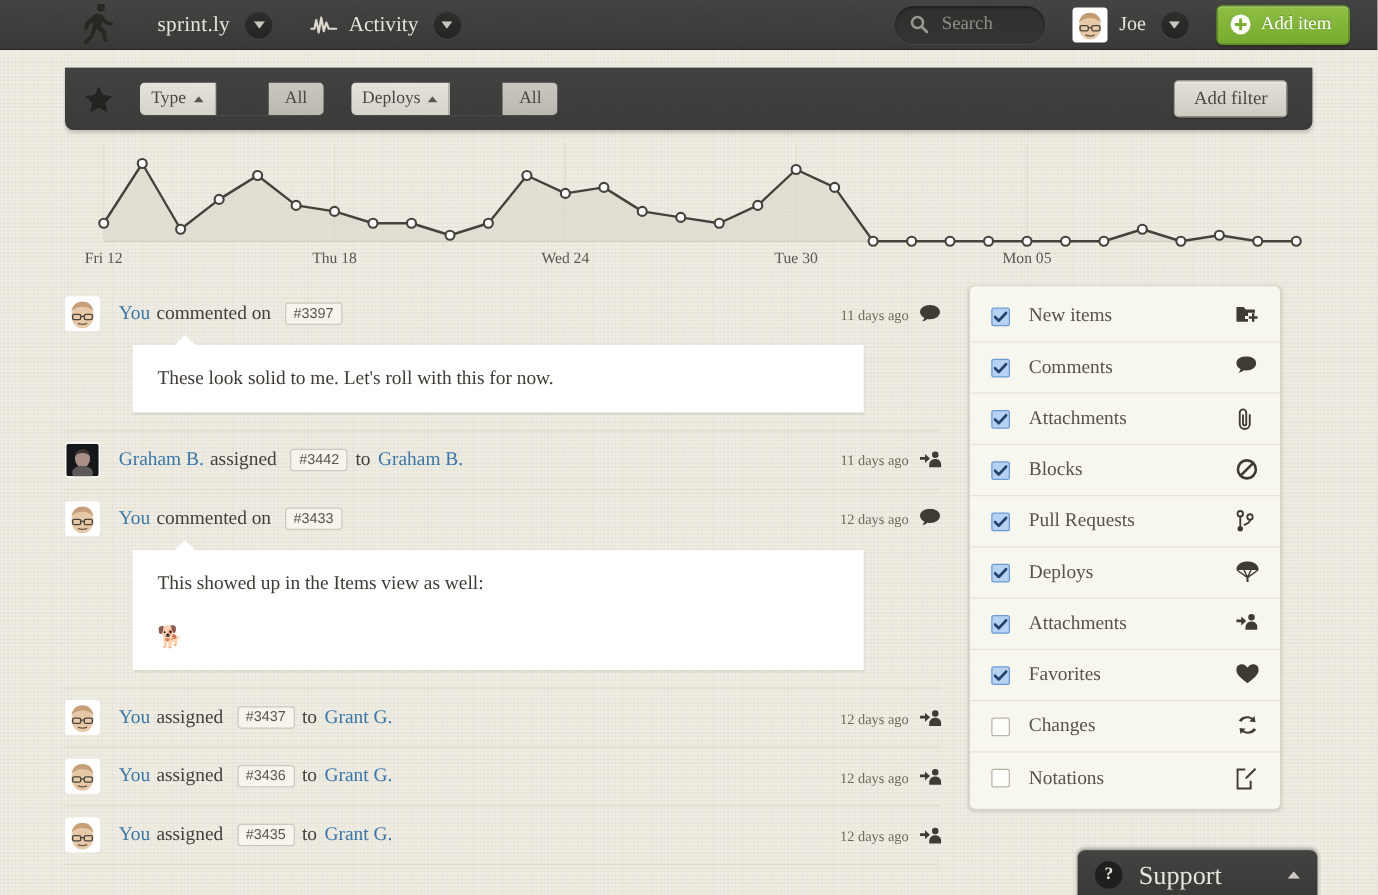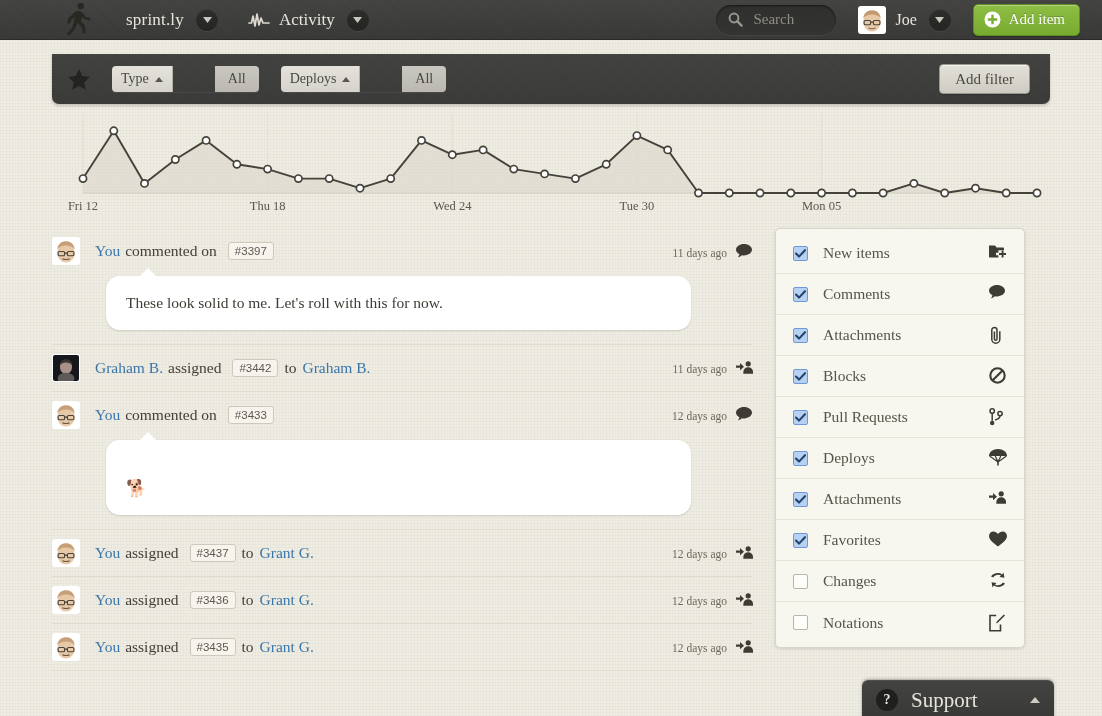--- a/index.html
+++ b/index.html
@@ -138,21 +138,21 @@
     display: inline-block; border: 1px solid #cdc9bd; border-radius: 3px;
     background: #f6f4ec; color: #5c584f; font-size: 11.5px;
     padding: 2px 6px; margin: 0 6px; cursor: pointer;
     font-family: "Liberation Sans", sans-serif;
   }
   .time-wrap { margin-left: auto; display: flex; align-items: flex-end; }
   .time-ago { font-size: 11.5px; color: #6d685d; font-family: "Liberation Serif", serif; }
   .row-icon { margin-left: 9px; width: 16px; height: 15px; flex: none; }
   .bubble {
     position: relative; margin: 2px 0 14px 54px; background: #fff;
-    border-radius: 14px; box-shadow: 0 1px 2px rgba(0,0,0,.13);
+    border-radius: 0; box-shadow: 0 1px 2px rgba(0,0,0,.13);
     padding: 16px 20px; width: 585px;
   }
   .bubble:before {
     content: ""; position: absolute; top: -8px; left: 34px;
     border-left: 8px solid transparent; border-right: 8px solid transparent;
     border-bottom: 8px solid #fff;
   }
   .bubble-text { font-size: 15.5px; color: #403c35; line-height: 1.4; }
   .bubble-link { color: #3a76a8; font-size: 15.5px; display:block; margin-top: 24px; cursor: pointer; }
   .bubble-emoji { font-size: 17px; margin-top: 22px; display: block; }
@@ -408,21 +408,21 @@
           <span class="act-verb">commented on</span>
           <span class="ticket-chip">#3433</span>
         </span>
         <span class="time-wrap">
           <span class="time-ago">12 days ago</span>
           <span class="row-icon"><svg viewBox="0 0 16 15" width="16" height="15">
               <path fill="#3e3b34" d="M8 0C3.6 0 0 2.5 0 5.6c0 1.9 1.4 3.6 3.4 4.6-.2 1.2-.9 2.3-1.6 3 1.9-.3 3.3-1.2 4.1-2 .7.1 1.4.2 2.1.2 4.4 0 8-2.5 8-5.8C16 2.5 12.4 0 8 0z"></path>
             </svg></span>
         </span>
       </div>
-      <div class="bubble"><span class="bubble-emoji">🐕</span></div>
+      <div class="bubble"><span class="bubble-text">This showed up in the Items view as well:</span><span class="bubble-emoji">🐕</span></div>
     </div>
     <div class="feed-row">
       <div class="feed-head">
         <svg class="avatar-sm" viewBox="0 0 28 28">
           <rect width="28" height="28" fill="#ffffff"></rect>
           <ellipse cx="14" cy="16" rx="9.5" ry="10.5" fill="#e7c9a8"></ellipse>
           <path d="M4.5 12c1-6 5-8.5 9.5-8.5S22.5 6 23.5 12c-2-2.5-5.5-4-9.5-4s-7.5 1.5-9.5 4z" fill="#c7a079"></path>
           <rect x="5.5" y="14.5" width="7" height="4.6" rx="1.4" fill="none" stroke="#4a453c" stroke-width="1.2"></rect>
           <rect x="15.5" y="14.5" width="7" height="4.6" rx="1.4" fill="none" stroke="#4a453c" stroke-width="1.2"></rect>
           <line x1="12.5" y1="16.3" x2="15.5" y2="16.3" stroke="#4a453c" stroke-width="1.2"></line>

